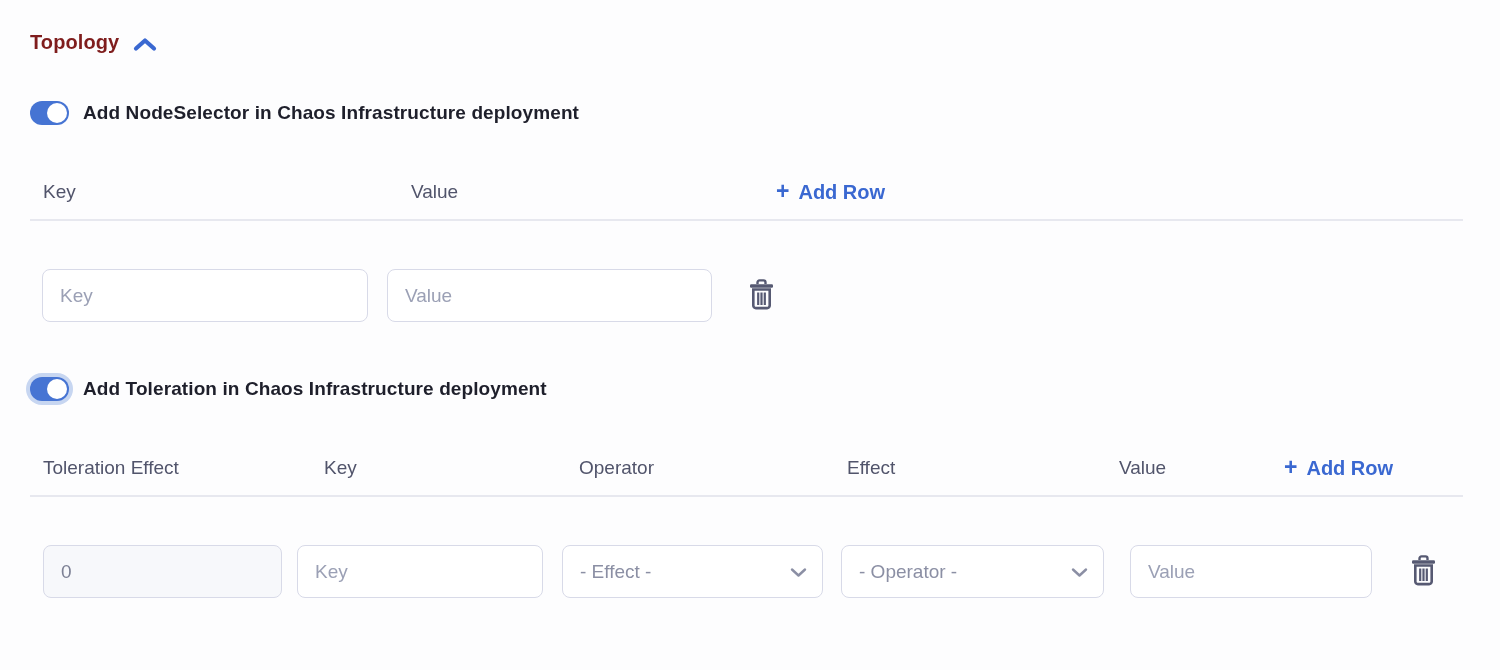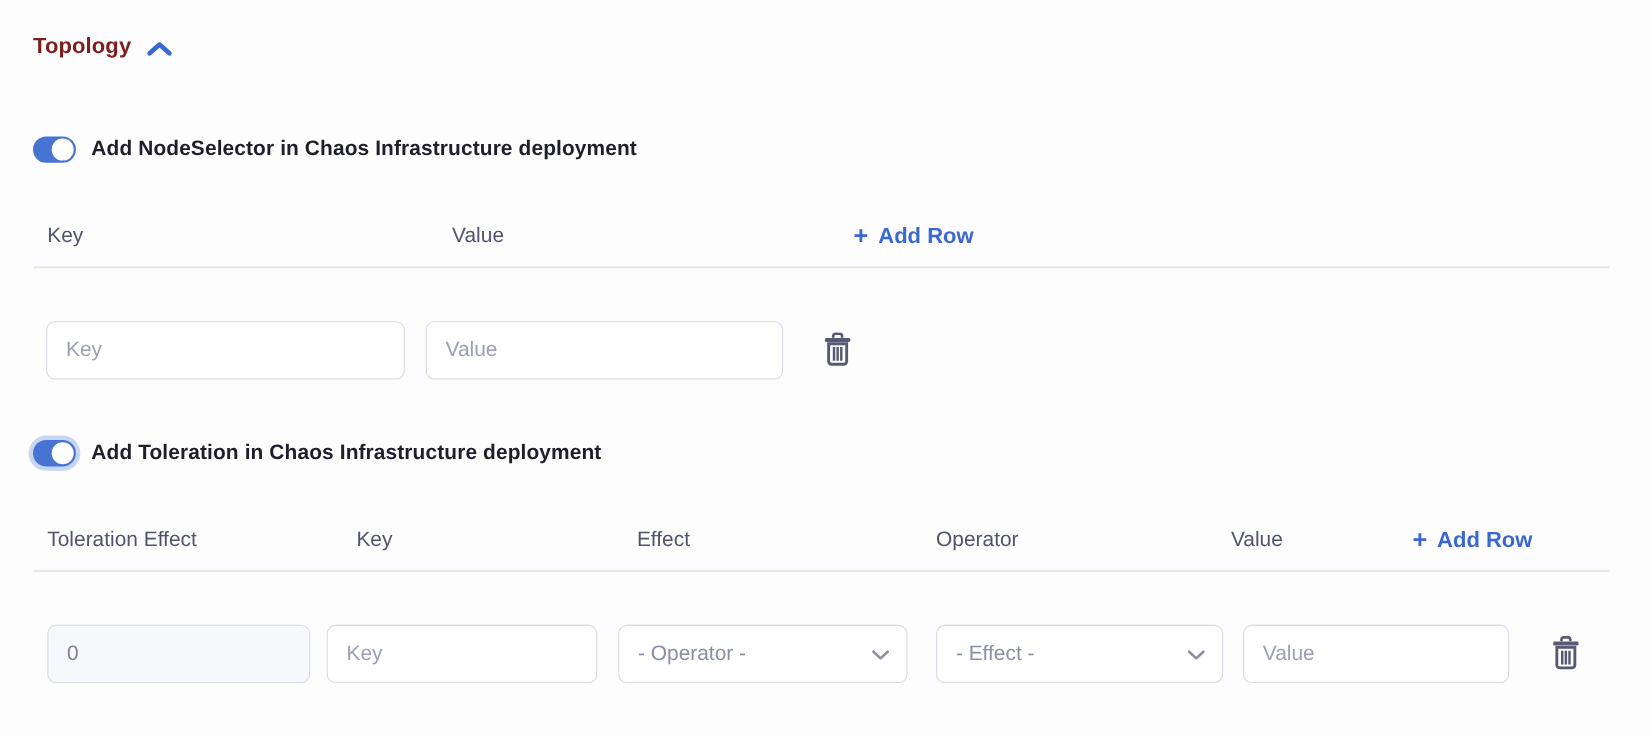--- a/index.html
+++ b/index.html
@@ -32,21 +32,21 @@
   }
   .collapse-chevron { display: inline-flex; cursor: pointer; margin-top: 3px; }
 
   
   .toggle-row {
     display: flex;
     align-items: center;
     gap: 14px;
     height: 28px;
   }
-  .toggle-row.first  { margin-top: 68px; }
+  .toggle-row.first  { margin-top: 45px; }
   .toggle-row.second { margin-top: 53px; align-items: center; }
   .toggle {
     position: relative;
     width: 39px;
     height: 24px;
     border-radius: 13px;
     background: #4674d3;
     cursor: pointer;
     flex: 0 0 auto;
   }
@@ -216,43 +216,43 @@
   <div class="toggle-row second">
     <span class="toggle ring">
         <span class="knob"></span>
       </span>
     <span class="toggle-label">Add Toleration in Chaos Infrastructure deployment</span>
   </div>
 
   <div class="thead t2">
     <span class="th c1">Toleration Effect</span>
     <span class="th c2">Key</span>
+    <span class="th c3">Operator</span>
     <span class="th c4">Effect</span>
-    <span class="th c3">Operator</span>
     <span class="th c5">Value</span>
     <button class="add-row">
       <span class="plus">+</span>
       <span>Add Row</span>
     </button>
   </div>
   <div class="divider"></div>
 
   <div class="input-row r2">
     <input class="tb seconds filled" type="text" value="0" style="">
     <input class="tb key" type="text" placeholder="Key" style="">
-    <div class="select operator">
-      <span>- Operator -</span>
+    <div class="select effect">
+      <span>- Effect -</span>
       <span class="caret">
         <svg width="17" height="11" viewBox="0 0 17 11">
           <path d="M2 2.5 L8.5 8.5 L15 2.5" fill="none" stroke="#8b8fa4" stroke-width="2.4" stroke-linecap="round" stroke-linejoin="round"></path>
         </svg>
       </span>
     </div>
-    <div class="select effect">
-      <span>- Effect -</span>
+    <div class="select operator">
+      <span>- Operator -</span>
       <span class="caret">
         <svg width="17" height="11" viewBox="0 0 17 11">
           <path d="M2 2.5 L8.5 8.5 L15 2.5" fill="none" stroke="#8b8fa4" stroke-width="2.4" stroke-linecap="round" stroke-linejoin="round"></path>
         </svg>
       </span>
     </div>
     <input class="tb value" type="text" placeholder="Value" style="">
     <button class="trash-btn">
       <span>
         <svg width="27" height="31" viewBox="0 0 27 31">

